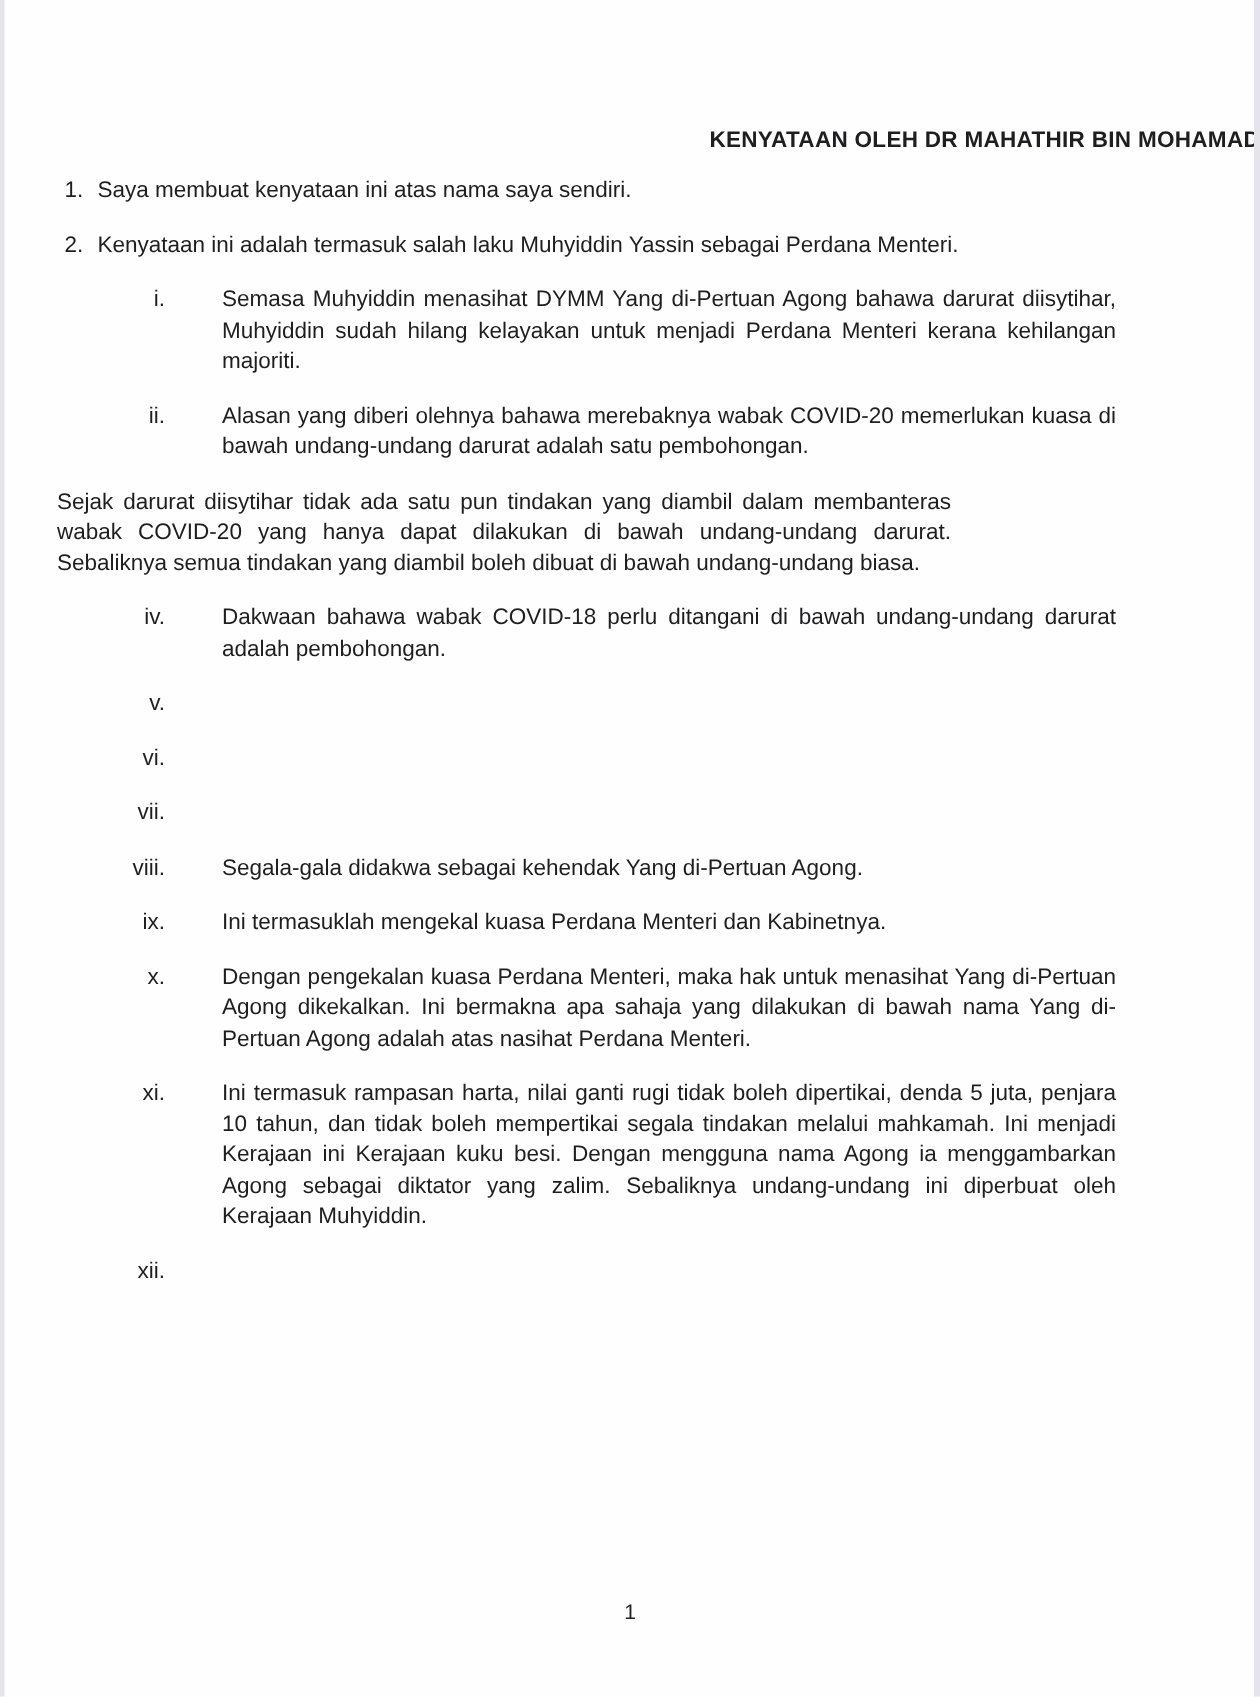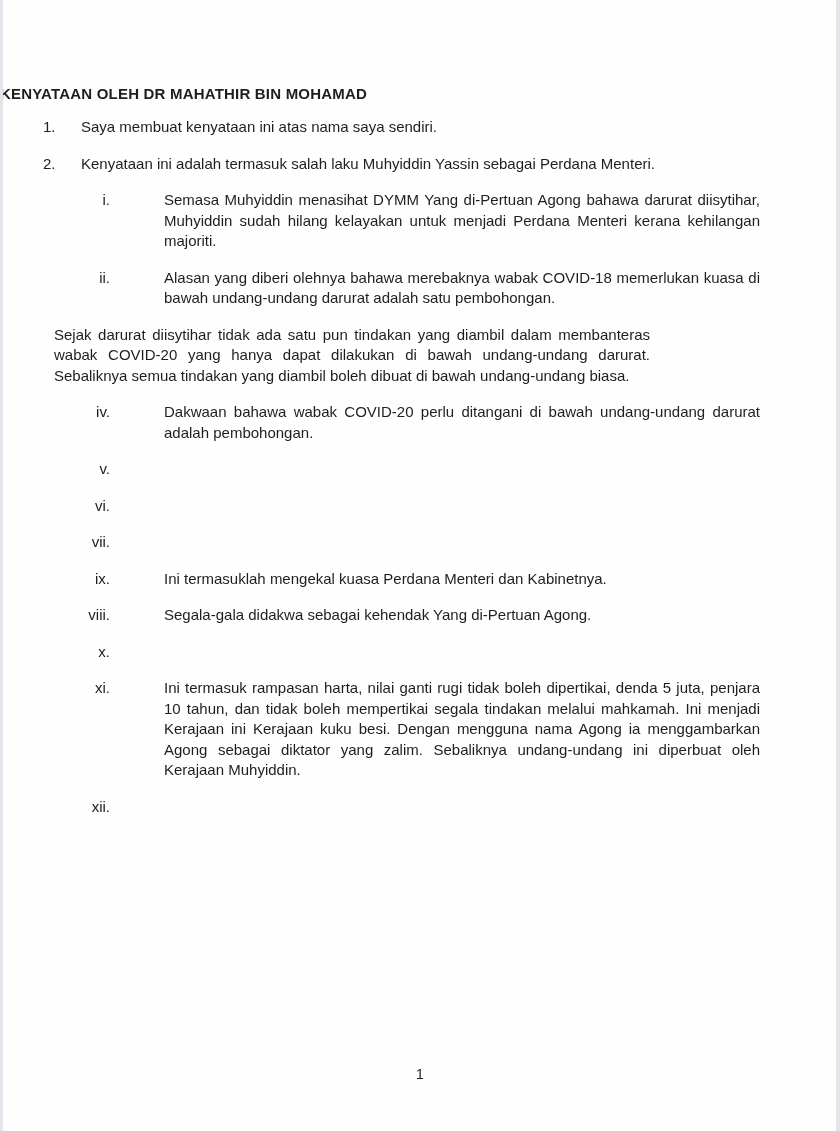--- a/index.html
+++ b/index.html
@@ -25,49 +25,49 @@
   }
   .edge-line.left  { left: 0;  width: 3px; }
   .edge-line.right { right: 0; width: 4px; }
 
   .title {
     margin: 0;
     padding-top: 84px;
     font-size: 15px;
     line-height: 20px;
     font-weight: bold;
-    text-align: left;
+    text-align: right;
     letter-spacing: 0.2px;
   }
 
   .list { margin-top: 13px; }
 
   .item {
     display: flex;
     margin-bottom: 16px;
     font-size: 15px;
     line-height: 20.5px;
   }
   .item .marker { flex: 0 0 auto; }
   .item .text   { text-align: justify; }
 
   .num .marker {
     margin-left: 43px;
     width: 22px;
     text-align: left;
   }
-  .num .text { width: 679px; margin-left: 16px; }
+  .num .text { width: 679px; }
 
   .roman .marker {
     margin-left: 43px;
     width: 67px;
     text-align: right;
   }
   .roman .text {
-    margin-left: 54px;
+    margin-left: 38px;
     width: 596px;
   }
 
   .page-number {
     position: absolute;
     top: 1066px;
     left: 0;
     width: 100%;
     text-align: center;
     font-size: 14px;
@@ -94,48 +94,49 @@
     </div>
   </div>
 
   <div class="list">
     <div class="item roman">
       <span class="marker">i.</span>
       <div class="text">Semasa Muhyiddin menasihat DYMM Yang di-Pertuan Agong bahawa darurat diisytihar, Muhyiddin sudah hilang kelayakan untuk menjadi Perdana Menteri kerana kehilangan majoriti.</div>
     </div>
     <div class="item roman">
       <span class="marker">ii.</span>
-      <div class="text">Alasan yang diberi olehnya bahawa merebaknya wabak COVID-18 memerlukan kuasa di bawah undang-undang darurat adalah satu pembohongan.</div>
+      <div class="text">Alasan yang diberi olehnya bahawa merebaknya wabak COVID-20 memerlukan kuasa di bawah undang-undang darurat adalah satu pembohongan.</div>
     </div>
     <div class="item roman">
       <div class="text">Sejak darurat diisytihar tidak ada satu pun tindakan yang diambil dalam membanteras wabak COVID-20 yang hanya dapat dilakukan di bawah undang-undang darurat. Sebaliknya semua tindakan yang diambil boleh dibuat di bawah undang-undang biasa.</div>
     </div>
     <div class="item roman">
       <span class="marker">iv.</span>
-      <div class="text">Dakwaan bahawa wabak COVID-20 perlu ditangani di bawah undang-undang darurat adalah pembohongan.</div>
+      <div class="text">Dakwaan bahawa wabak COVID-18 perlu ditangani di bawah undang-undang darurat adalah pembohongan.</div>
     </div>
     <div class="item roman">
       <span class="marker">v.</span>
     </div>
     <div class="item roman">
       <span class="marker">vi.</span>
     </div>
     <div class="item roman">
       <span class="marker">vii.</span>
     </div>
     <div class="item roman">
+      <span class="marker">viii.</span>
+      <div class="text">Segala-gala didakwa sebagai kehendak Yang di-Pertuan Agong.</div>
+    </div>
+    <div class="item roman">
       <span class="marker">ix.</span>
       <div class="text">Ini termasuklah mengekal kuasa Perdana Menteri dan Kabinetnya.</div>
     </div>
     <div class="item roman">
-      <span class="marker">viii.</span>
-      <div class="text">Segala-gala didakwa sebagai kehendak Yang di-Pertuan Agong.</div>
-    </div>
-    <div class="item roman">
       <span class="marker">x.</span>
+      <div class="text">Dengan pengekalan kuasa Perdana Menteri, maka hak untuk menasihat Yang di-Pertuan Agong dikekalkan. Ini bermakna apa sahaja yang dilakukan di bawah nama Yang di-Pertuan Agong adalah atas nasihat Perdana Menteri.</div>
     </div>
     <div class="item roman">
       <span class="marker">xi.</span>
       <div class="text">Ini termasuk rampasan harta, nilai ganti rugi tidak boleh dipertikai, denda 5 juta, penjara 10 tahun, dan tidak boleh mempertikai segala tindakan melalui mahkamah. Ini menjadi Kerajaan ini Kerajaan kuku besi. Dengan mengguna nama Agong ia menggambarkan Agong sebagai diktator yang zalim. Sebaliknya undang-undang ini diperbuat oleh Kerajaan Muhyiddin.</div>
     </div>
     <div class="item roman">
       <span class="marker">xii.</span>
     </div>
   </div>
 

